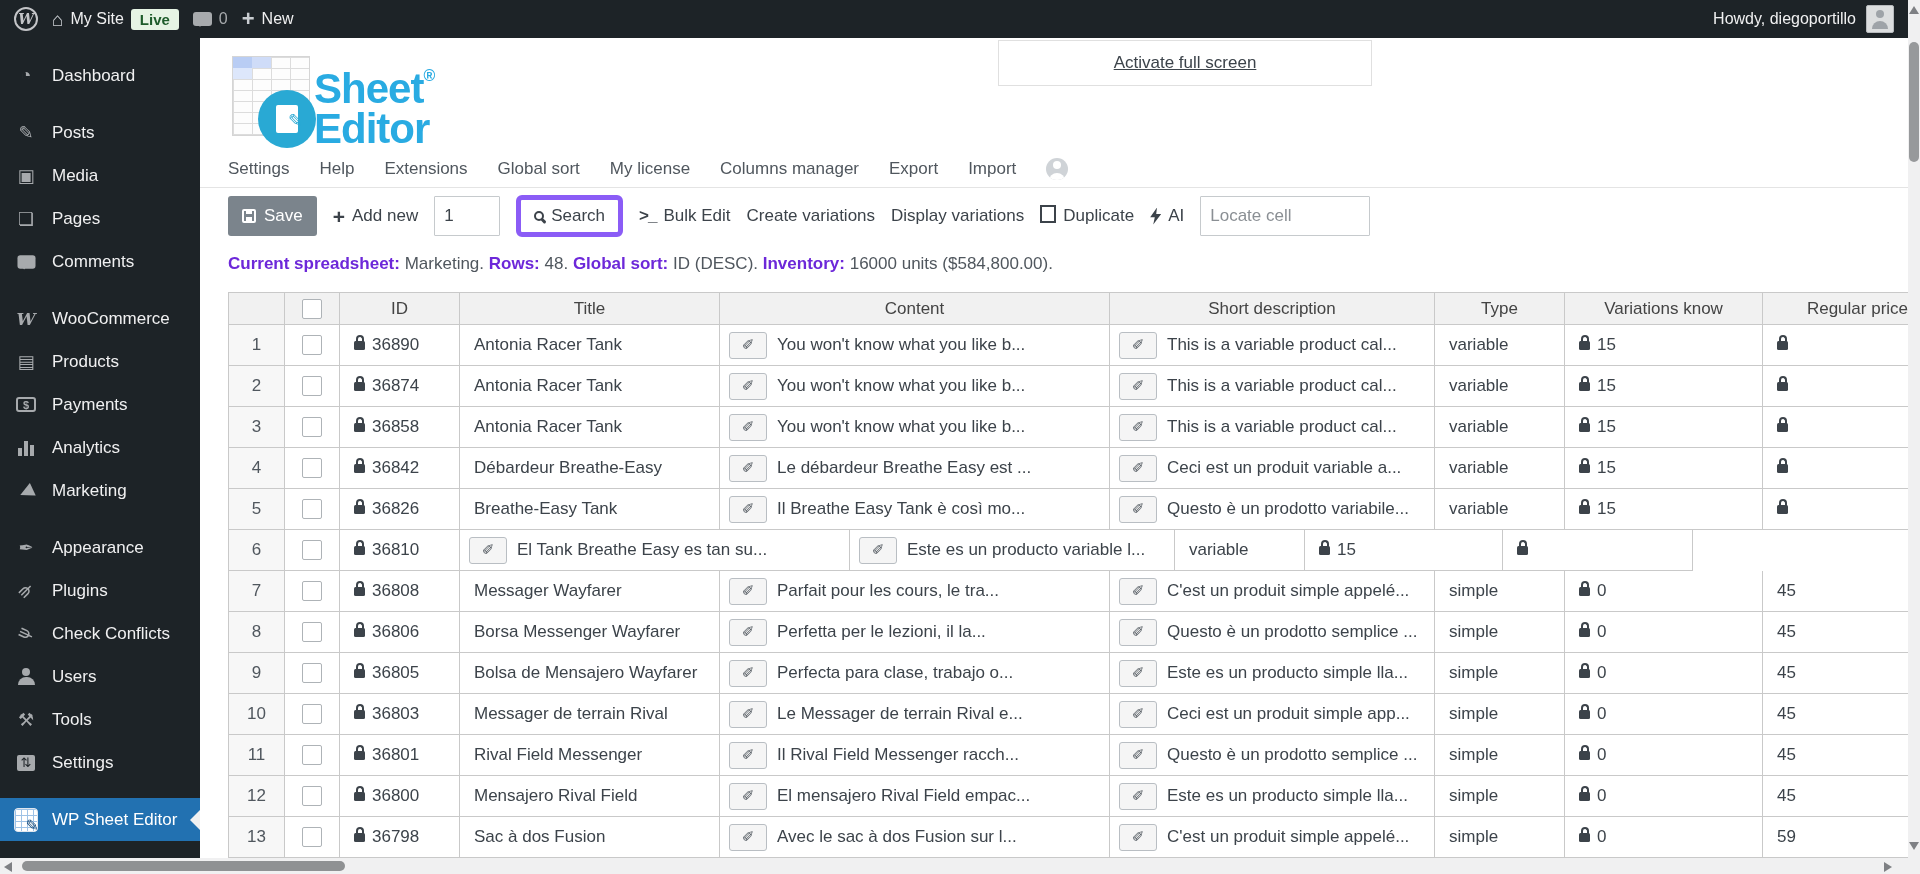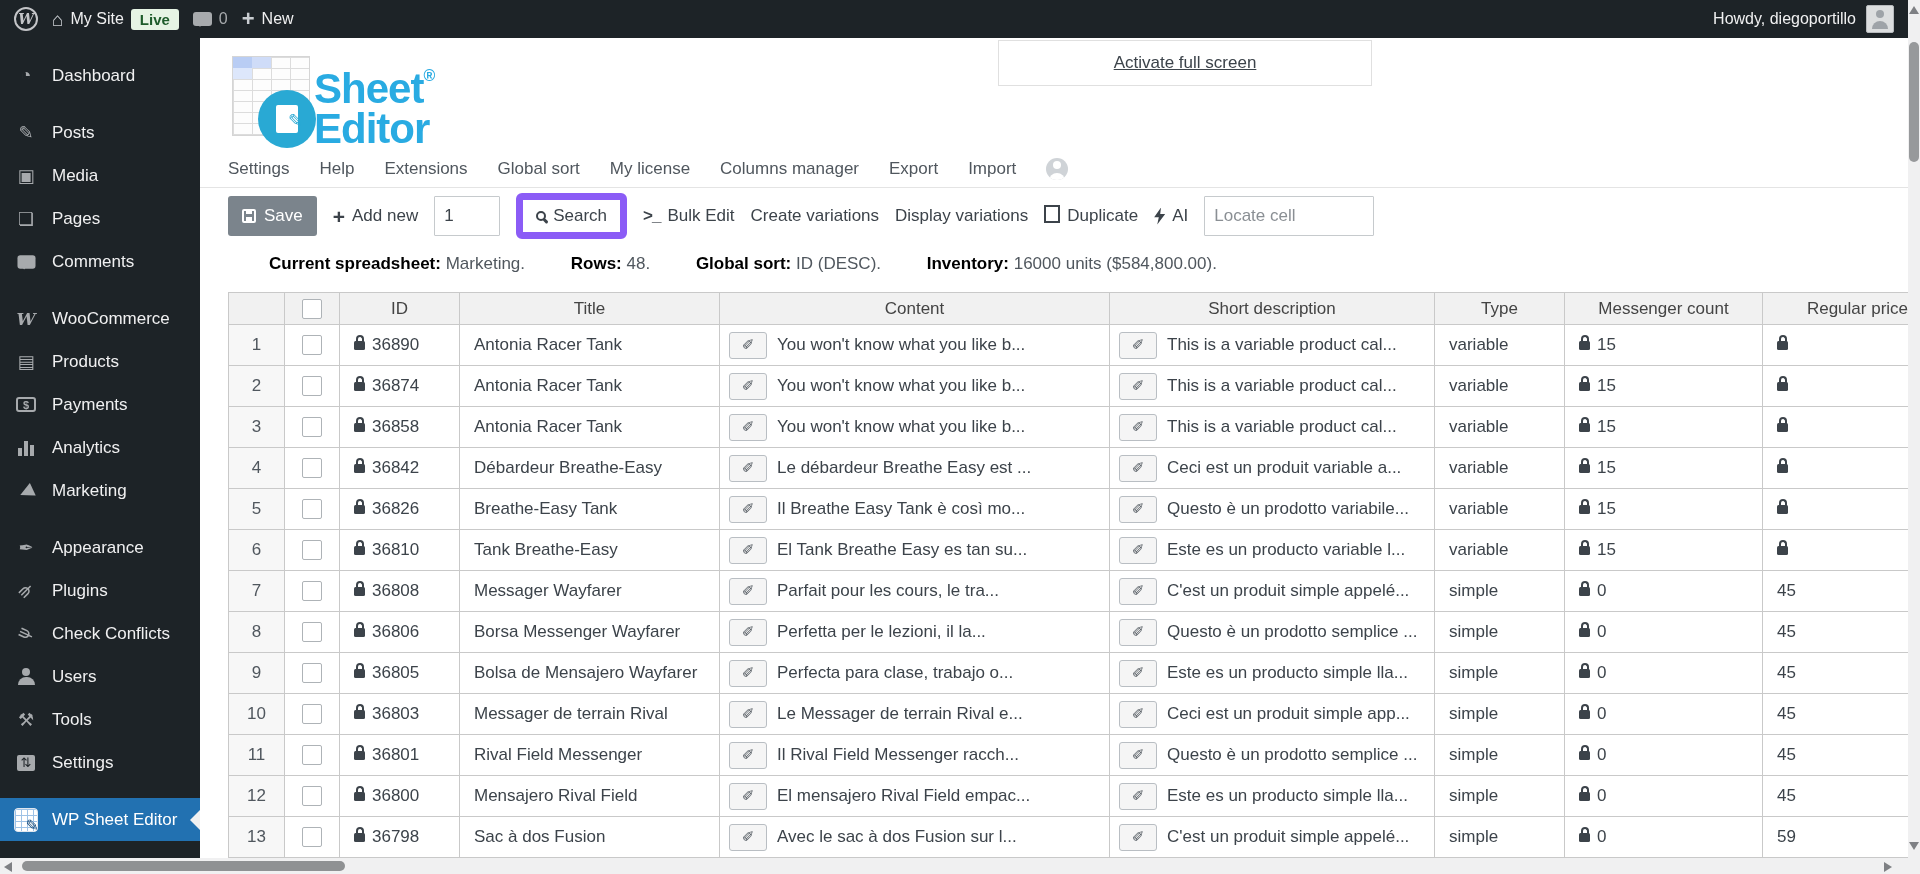--- a/index.html
+++ b/index.html
@@ -93,35 +93,35 @@
   .floppy { width:14px; height:14px; border:2px solid #fff; border-radius:2px; position:relative; }
   .floppy::before { content:''; position:absolute; left:2px; top:-1px; width:6px; height:4px; background:#fff; }
   .floppy::after { content:''; position:absolute; left:2px; bottom:0; width:6px; height:4px; background:#fff; }
   .tb-link { display:flex; align-items:center; gap:7px; cursor:pointer; white-space:nowrap; color:#3c434a; }
   .plus-dark { font-size:21px; font-weight:bold; line-height:1; }
   .tb-input { height:40px; border:1px solid #c6cacd; border-radius:1px; font-size:17px; color:#3c434a;
     padding:0 9px; font-family:inherit; outline:none; }
   .tb-input.small { width:66px; }
   .tb-input.locate { width:170px; }
   .tb-input::placeholder { color:#8a8f94; }
-  .search-highlight { border:7px solid #8b5cf6; border-radius:6px; padding:6px 13px; display:flex;
+  .search-highlight { border:5px solid #8b5cf6; border-radius:6px; padding:6px 13px; display:flex;
     align-items:center; gap:9px; background:#fff; }
   .mag { width:10px; height:10px; border:2.5px solid #3c434a; border-radius:50%; position:relative; }
   .mag::after { content:''; position:absolute; width:2.5px; height:6px; background:#3c434a;
     bottom:-5px; right:-2px; transform:rotate(-45deg); border-radius:2px; }
   .term-glyph { font-weight:bold; letter-spacing:-1px; }
   .copy-ic { width:12px; height:14px; border:2px solid #3c434a; background:#fff; position:relative; margin-left:4px; }
   .copy-ic::before { content:''; position:absolute; left:-6px; top:-6px; width:12px; height:14px; border:2px solid #3c434a; background:#fff; }
   .copy-ic::after { content:''; position:absolute; left:0; top:0; width:8px; height:10px; background:#fff; }
   .bolt { width:11px; height:17px; background:#3c434a;
     clip-path:polygon(62% 0,0 58%,42% 58%,28% 100%,100% 38%,55% 38%); }
 
   
   .statusbar { position:absolute; left:228px; top:254px; font-size:17px; color:#50575e; }
-  .statusbar b { color:#000000;margin-left:41px; }
+  .statusbar b { color:#6d28d9; }
 
   
   .grid-wrap { position:absolute; left:228px; top:292px; width:1680px; height:566px; overflow:hidden; }
   .tr { display:flex; width:1725px; height:41px; background:#fff; }
   .tr.head { height:33px; }
   .td { border-right:1px solid #c9c9c9; border-bottom:1px solid #c9c9c9; display:flex; align-items:center;
     font-size:17px; color:#3c434a; overflow:hidden; white-space:nowrap; background:#fff; }
   .tr .td:first-child { border-left:1px solid #c9c9c9; }
   .tr.head .td { border-top:1px solid #c9c9c9; background:#f1f1f1; justify-content:center; color:#444; }
   .td.rn { background:#f7f7f7; justify-content:center; color:#50575e; }
@@ -356,21 +356,21 @@
       <div class="tr head">
         <div class="td rn" style="width: 57px; flex: 0 0 57px;"></div>
         <div class="td cbc" style="width: 55px; flex: 0 0 55px;">
           <div class="cb"></div>
         </div>
         <div class="td " style="width: 120px; flex: 0 0 120px;">ID</div>
         <div class="td " style="width: 260px; flex: 0 0 260px;">Title</div>
         <div class="td " style="width: 390px; flex: 0 0 390px;">Content</div>
         <div class="td " style="width: 325px; flex: 0 0 325px;">Short description</div>
         <div class="td " style="width: 130px; flex: 0 0 130px;">Type</div>
-        <div class="td " style="width: 198px; flex: 0 0 198px;">Messenger count</div>
+        <div class="td " style="width: 198px; flex: 0 0 198px;">Variations know</div>
         <div class="td " style="width: 190px; flex: 0 0 190px;">Regular price</div>
       </div>
       <div class="tr">
         <div class="td rn" style="width: 57px; flex: 0 0 57px;">1</div>
         <div class="td cbc" style="width: 55px; flex: 0 0 55px;">
           <div class="cb"></div>
         </div>
         <div class="td pad" style="width: 120px; flex: 0 0 120px;">
           <span class="lock"></span>
           <span>36890</span>
@@ -508,21 +508,20 @@
       </div>
       <div class="tr">
         <div class="td rn" style="width: 57px; flex: 0 0 57px;">6</div>
         <div class="td cbc" style="width: 55px; flex: 0 0 55px;">
           <div class="cb"></div>
         </div>
         <div class="td pad" style="width: 120px; flex: 0 0 120px;">
           <span class="lock"></span>
           <span>36810</span>
         </div>
-        <div class="td pad" style="width: 260px; flex: 0 0 260px;">Tank Breathe-Easy</div>
         <div class="td txtcell" style="width: 390px; flex: 0 0 390px;">
           <button class="cell-edit">✐</button>
           <span>El Tank Breathe Easy es tan su...</span>
         </div>
         <div class="td txtcell" style="width: 325px; flex: 0 0 325px;">
           <button class="cell-edit">✐</button>
           <span>Este es un producto variable l...</span>
         </div>
         <div class="td pad" style="width: 130px; flex: 0 0 130px;">variable</div>
         <div class="td pad" style="width: 198px; flex: 0 0 198px;">

